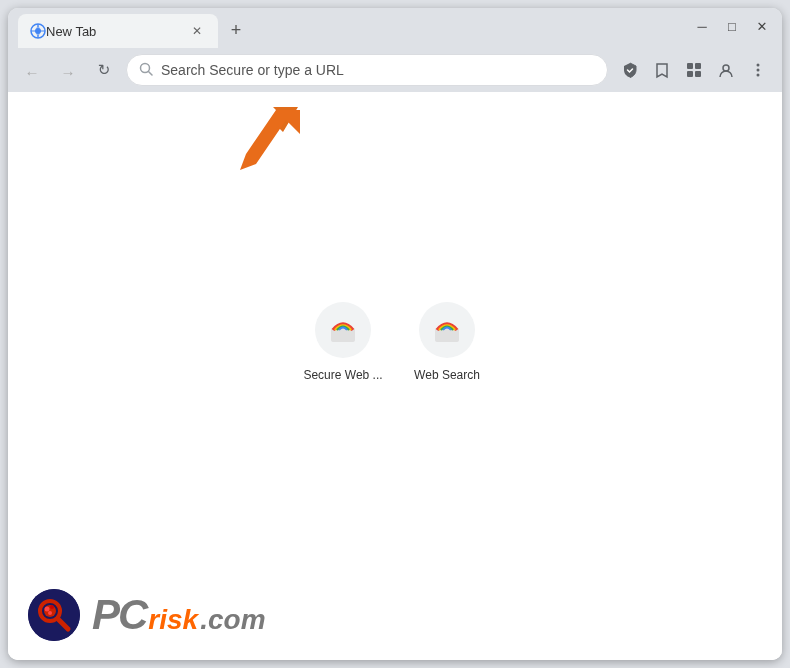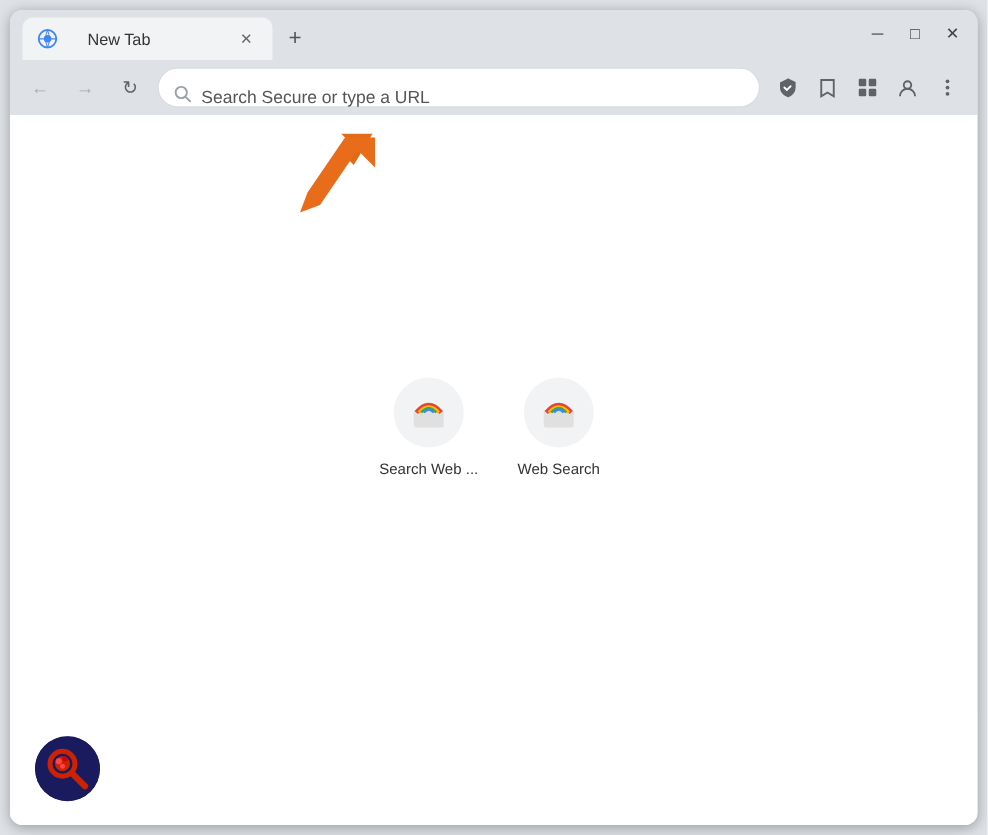--- a/index.html
+++ b/index.html
@@ -63,21 +63,21 @@
       align-items: flex-end;
     }
 
     .tab {
       background: #f1f3f4;
       border-radius: 8px 8px 0 0;
       height: 34px;
       display: flex;
       align-items: center;
       padding: 0 12px;
-      gap: 24px;
+      gap: 0;
       min-width: 200px;
       max-width: 240px;
       position: relative;
     }
 
     .tab-favicon {
       width: 16px;
       height: 16px;
       display: flex;
       align-items: center;
@@ -145,21 +145,21 @@
       color: #aaa;
       cursor: default;
     }
 
     .address-bar {
       flex: 1;
       height: 32px;
       background: #fff;
       border-radius: 16px;
       display: flex;
-      align-items: flex-end;
+      align-items: center;
       padding: 0 12px;
       gap: 8px;
       border: 1px solid #dadce0;
     }
 
     .search-icon-wrapper {
       color: #9aa0a6;
       font-size: 14px;
     }
 
@@ -413,21 +413,21 @@
 
           <svg class="cws-icon" viewBox="0 0 32 32" fill="none">
             <rect x="4" y="14" width="24" height="14" rx="2" fill="#e0e0e0"></rect>
 
             <path d="M6 16 Q16 4 26 16" fill="none" stroke="#ea4335" stroke-width="3.5"></path>
             <path d="M8 16 Q16 7 24 16" fill="none" stroke="#fbbc04" stroke-width="2.5"></path>
             <path d="M10 16 Q16 9 22 16" fill="none" stroke="#34a853" stroke-width="2"></path>
             <path d="M12 16 Q16 11 20 16" fill="none" stroke="#4285f4" stroke-width="2"></path>
           </svg>
         </div>
-        <span class="shortcut-label">Search Web ...</span>
+        <span class="shortcut-label">Secure Web ...</span>
       </div>
 
       <div class="shortcut-item">
         <div class="shortcut-icon-circle">
 
           <svg class="cws-icon" viewBox="0 0 32 32" fill="none">
             <rect x="4" y="14" width="24" height="14" rx="2" fill="#e0e0e0"></rect>
             <path d="M6 16 Q16 4 26 16" fill="none" stroke="#ea4335" stroke-width="3.5"></path>
             <path d="M8 16 Q16 7 24 16" fill="none" stroke="#fbbc04" stroke-width="2.5"></path>
             <path d="M10 16 Q16 9 22 16" fill="none" stroke="#34a853" stroke-width="2"></path>
@@ -447,16 +447,21 @@
           <circle cx="22" cy="22" r="10" fill="none" stroke="#cc2200" stroke-width="4"></circle>
           <circle cx="22" cy="22" r="6" fill="#cc2200"></circle>
 
           <circle cx="19" cy="20" r="2.5" fill="#ff4444"></circle>
           <circle cx="24" cy="18" r="2" fill="#cc0000"></circle>
           <circle cx="22" cy="24" r="2" fill="#ff4444"></circle>
           <line x1="30" y1="30" x2="40" y2="40" stroke="#cc2200" stroke-width="5" stroke-linecap="round"></line>
         </svg>
       </div>
 
+      <div class="pcrisk-text">
+        <span class="pc-letters">PC</span>
+        <span class="risk-letters">risk</span>
+        <span class="dot-com">.com</span>
+      </div>
     </div>
 
   </div>
 </div>
 
 </body></html>

